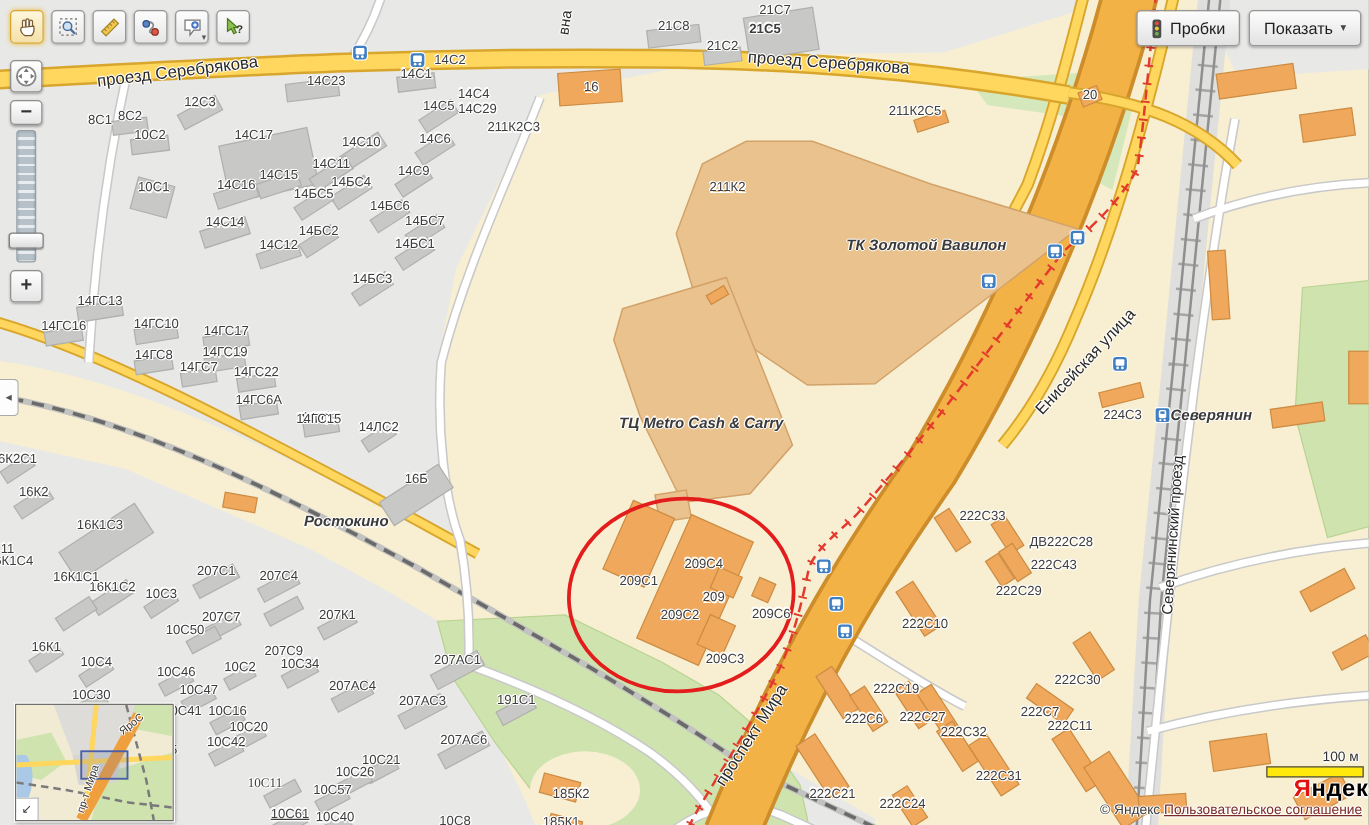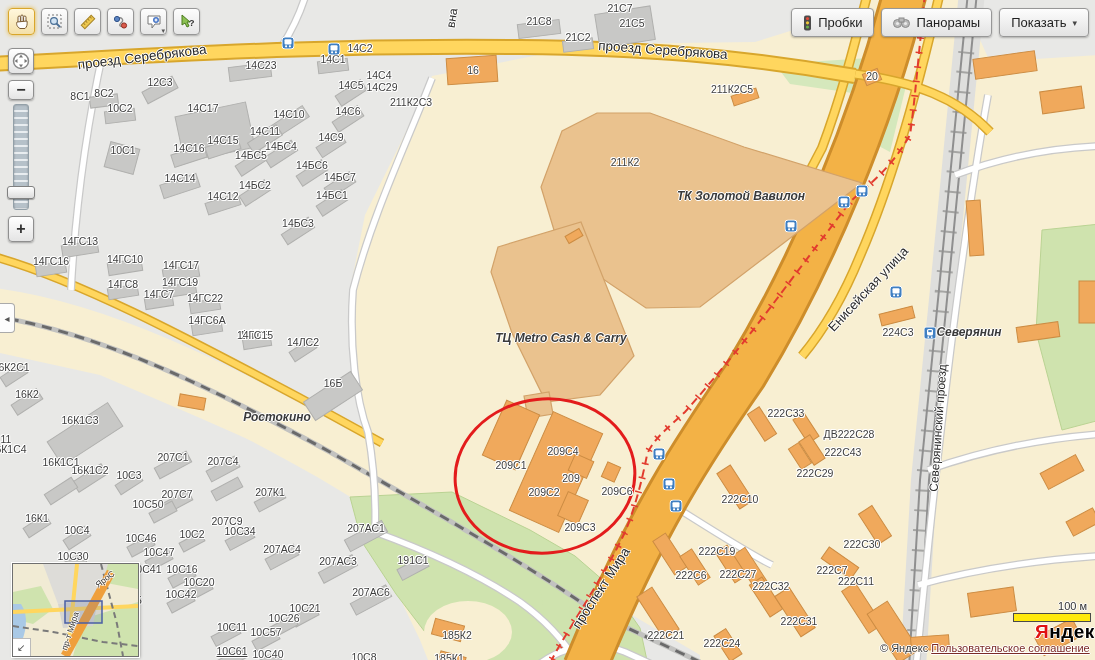--- a/index.html
+++ b/index.html
@@ -296,26 +296,26 @@
       <div class="lbl" style="left: 180px; top: 282px;">14ГС19</div>
       <div class="lbl" style="left: 159px; top: 294px;">14ГС7</div>
       <div class="lbl" style="left: 205px; top: 298px;">14ГС22</div>
       <div class="lbl" style="left: 207px; top: 320px;">14ГС6А</div>
       <div class="lbl" style="left: 257px; top: 334px;">14ГС5</div>
       <div class="lbl" style="left: 303px; top: 342px;">14ЛС2</div>
       <div class="lbl" style="left: 255px; top: 335px;">14ГС5</div>
       <div class="lbl" style="left: 333px; top: 383px;">16Б</div>
       <div class="lbl" style="left: 539px; top: 21px;">21С8</div>
       <div class="lbl" style="left: 620px; top: 8px;">21С7</div>
-      <div class="lbl" style="left: 632px; top: 23px;">21С5</div>
+      <div class="lbl" style="left: 612px; top: 23px; font-weight: bold;">21С5</div>
       <div class="lbl" style="left: 578px; top: 37px;">21С2</div>
       <div class="lbl" style="left: 473px; top: 70px;">16</div>
       <div class="lbl" style="left: 872px; top: 76px;">20</div>
       <div class="lbl" style="left: 732px; top: 89px;">211К2С5</div>
-      <div class="lbl" style="left: 582px; top: 162px; margin-left: 43px;">211К2</div>
+      <div class="lbl" style="left: 582px; top: 150px;">211К2</div>
       <div class="lbl" style="left: 14px; top: 367px;">6К2С1</div>
       <div class="lbl" style="left: 27px; top: 394px;">16К2</div>
       <div class="lbl" style="left: 80px; top: 420px;">16К1С3</div>
       <div class="lbl" style="left: 6px; top: 439px;">11</div>
       <div class="lbl" style="left: 11px; top: 449px;">6К1С4</div>
       <div class="lbl" style="left: 90px; top: 470px;">16К1С2</div>
       <div class="lbl" style="left: 129px; top: 475px;">10С3</div>
       <div class="lbl" style="left: 61px; top: 462px; text-align: right;">16К1С1</div>
       <div class="lbl" style="left: 173px; top: 457px;">207С1</div>
       <div class="lbl" style="left: 223px; top: 461px;">207С4</div>
@@ -337,21 +337,21 @@
       <div class="lbl" style="left: 146px; top: 569px;">10С41</div>
       <div class="lbl" style="left: 182px; top: 569px;">10С16</div>
       <div class="lbl" style="left: 338px; top: 561px;">207АС3</div>
       <div class="lbl" style="left: 413px; top: 560px;">191С1</div>
       <div class="lbl" style="left: 199px; top: 582px;">10С20</div>
       <div class="lbl" style="left: 181px; top: 594px;">10С42</div>
       <div class="lbl" style="left: 371px; top: 592px;">207АС6</div>
       <div class="lbl" style="left: 139px; top: 600px;">5</div>
       <div class="lbl" style="left: 305px; top: 608px;">10С21</div>
       <div class="lbl" style="left: 284px; top: 618px;">10С26</div>
-      <div class="lbl" style="left: 232px; top: 627px;">10С11</div>
+      <div class="lbl" style="left: 212px; top: 627px; font-family: Liberation Serif, serif;">10С11</div>
       <div class="lbl" style="left: 266px; top: 632px;">10С57</div>
       <div class="lbl" style="left: 232px; top: 651px; text-decoration: underline;">10С61</div>
       <div class="lbl" style="left: 268px; top: 654px;">10С40</div>
       <div class="lbl" style="left: 364px; top: 657px;">10С8</div>
       <div class="lbl" style="left: 457px; top: 635px;">185К2</div>
       <div class="lbl" style="left: 449px; top: 658px;">185К1</div>
       <div class="lbl" style="left: 255px; top: 335px;">14ГС5</div>
       <div class="lbl" style="left: 303px; top: 342px;">14ЛС2</div>
       <div class="lbl" style="left: 255px; top: 335px;">14ГС5</div>
       <div class="lbl" style="left: 563px; top: 451px;">209С4</div>
@@ -509,30 +509,20 @@
     <div class="btn">
       <svg width="9" height="16">
           <rect x="1" y="0.5" width="7" height="15" rx="2" fill="#4c4c4c"></rect>
           <circle cx="4.5" cy="3.6" r="1.6" fill="#e04b3a"></circle>
           <circle cx="4.5" cy="7.8" r="1.6" fill="#f0c838"></circle>
           <circle cx="4.5" cy="12" r="1.6" fill="#69b04a"></circle>
         </svg>
       <span>Пробки</span>
     </div>
     <div class="btn">
-      <svg width="17" height="13">
-          <circle cx="4.5" cy="7.5" r="4" fill="#b9b9b9" stroke="#8a8a8a"></circle>
-          <circle cx="12.5" cy="7.5" r="4" fill="#b9b9b9" stroke="#8a8a8a"></circle>
-          <rect x="6" y="2" width="5" height="4" fill="#b9b9b9" stroke="#8a8a8a"></rect>
-          <circle cx="4.5" cy="7.5" r="1.6" fill="#e9e9e9"></circle>
-          <circle cx="12.5" cy="7.5" r="1.6" fill="#e9e9e9"></circle>
-        </svg>
-      <span>Панорамы</span>
-    </div>
-    <div class="btn">
       <span>Показать</span>
       <span class="arr">▾</span>
     </div>
   </div>
 
   <div class="zoomctl">
     <div class="zbtn">
       <svg width="18" height="18">
           <circle cx="9" cy="9" r="7.5" fill="#fff" stroke="#888" stroke-width="1.5"></circle>
           <path d="M 9,2.5 L 11,5.5 7,5.5 Z" fill="#777"></path>

